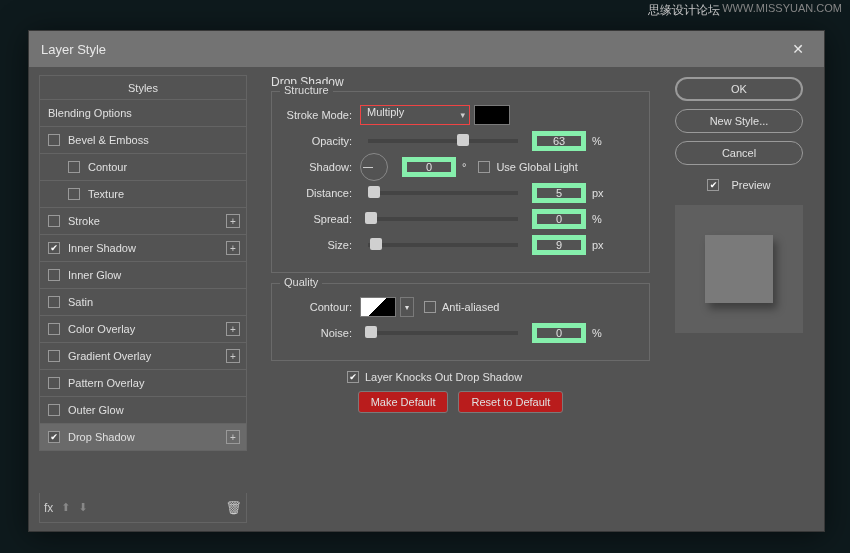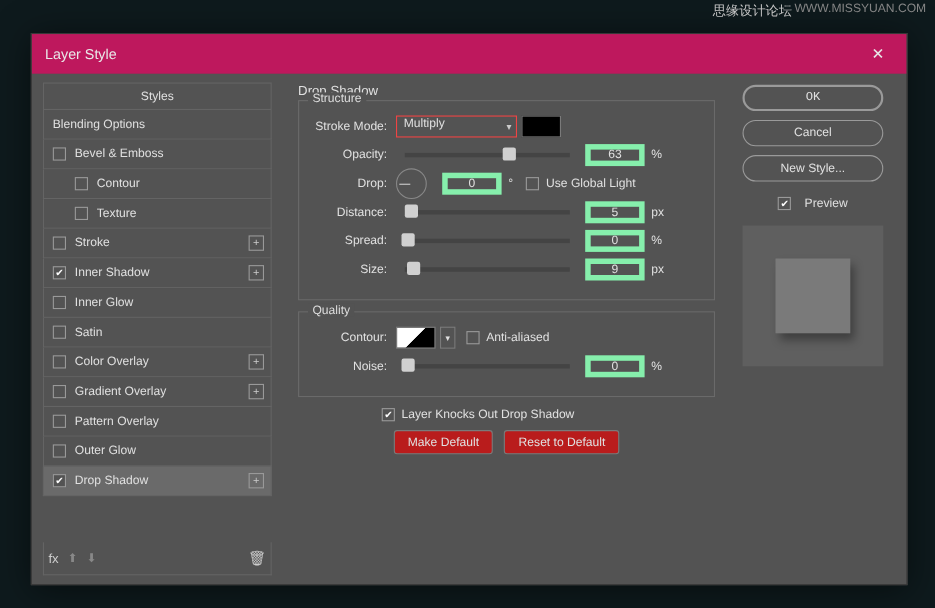--- a/index.html
+++ b/index.html
@@ -1,21 +1,21 @@
 <!DOCTYPE html>
 <html><head>
 <meta charset="utf-8">
 <style>
 * { box-sizing: border-box; margin: 0; padding: 0; font-family: "Segoe UI", Tahoma, sans-serif; font-size: 11px; }
 body { background: #0e1a1d; width: 850px; height: 553px; position: relative; overflow: hidden; }
 .watermark { position: absolute; top: 2px; right: 8px; color: #888; font-size: 11px; }
 .watermark-cn { position: absolute; top: 2px; right: 130px; color: #ccc; font-size: 12px; }
 
 .dialog { position: absolute; left: 28px; top: 30px; width: 797px; height: 502px; background: #535353; border: 1px solid #383838; box-shadow: 0 4px 30px rgba(0,0,0,0.5); }
-.titlebar { height: 36px; display: flex; align-items: center; padding: 0 12px; background: #be185d; }
+.titlebar { height: 36px; display: flex; align-items: center; padding: 0 12px; background: #737373; }
 .titlebar-title { color: #e8e8e8; font-size: 13px; flex: 1; }
 .close-btn { color: #e8e8e8; font-size: 14px; cursor: pointer; padding: 4px 8px; }
 
 .body { display: flex; height: calc(100% - 36px); }
 
 
 .sidebar { width: 228px; padding: 8px 10px; display: flex; flex-direction: column; }
 .style-item { display: flex; align-items: center; height: 27px; padding: 0 8px; color: #e0e0e0; border: 1px solid #646464; border-top: none; background: #535353; position: relative; }
 .style-item.first { border-top: 1px solid #646464; height: 25px; justify-content: center; }
 .style-item.header { background: #535353; }
@@ -49,21 +49,21 @@
 .chk-inline.checked::after { content: "✔"; font-size: 9px; color: #fff; }
 .contour-swatch { width: 36px; height: 20px; border: 1px solid #7a7a7a; background: linear-gradient(135deg, #fff 0%, #fff 49%, #000 50%, #000 100%); margin-right: 4px; }
 .contour-caret { width: 14px; height: 20px; border: 1px solid #7a7a7a; display: flex; align-items: center; justify-content: center; margin-right: 10px; font-size: 8px; }
 .knock-row { display: flex; align-items: center; justify-content: flex-start; padding-left: 76px; margin: 4px 0 8px 0; }
 .btn-row { display: flex; gap: 10px; justify-content: center; }
 .small-btn { background: #b91c1c; border: 1px solid #7a7a7a; color: #e0e0e0; padding: 4px 12px; border-radius: 3px; cursor: pointer; }
 
 
 .right { width: 160px; padding: 10px 16px 10px 6px; display: flex; flex-direction: column; align-items: center; gap: 8px; }
 .big-btn { width: 128px; height: 24px; background: #535353; border: 1px solid #9a9a9a; border-radius: 12px; color: #e0e0e0; display: flex; align-items: center; justify-content: center; cursor: pointer; }
-.big-btn.primary { border-width: 2px; font-family: Liberation Mono, monospace; }
+.big-btn.primary { border-width: 2px; }
 .preview-row { display: flex; align-items: flex-start; gap: 6px; color: #e0e0e0; margin-top: 6px; }
 .preview-box { width: 128px; height: 128px; background: #5f5f5f; margin-top: 6px; display: flex; align-items: center; justify-content: center; }
 .preview-inner { width: 68px; height: 68px; background: #7a7a7a; box-shadow: 4px 6px 8px rgba(0,0,0,0.35); }
 </style>
 </head>
 <body>
 
 <div class="watermark-cn">思缘设计论坛</div>
 <div class="watermark">WWW.MISSYUAN.COM</div>
 
@@ -157,21 +157,21 @@
         <div class="row">
           <div class="row-label">Opacity:</div>
           <div class="slider">
               <div class="thumb" style="left:63%"></div>
             </div>
           <input class="num-input" value="63" style="">
           <span class="unit">%</span>
         </div>
 
         <div class="row">
-          <div class="row-label">Drop:</div>
+          <div class="row-label">Shadow:</div>
           <div class="angle-dial"></div>
           <input class="num-input" value="0" style="">
           <span class="unit">°</span>
           <span style="width:12px"></span>
           <span class="chk-inline"></span>
           <span>Use Global Light</span>
         </div>
 
         <div class="row">
           <div class="row-label">Distance:</div>
@@ -228,22 +228,22 @@
       </div>
 
       <div class="btn-row">
         <div class="small-btn">Make Default</div>
         <div class="small-btn">Reset to Default</div>
       </div>
     </div>
 
     <div class="right">
       <div class="big-btn primary">OK</div>
+      <div class="big-btn">New Style...</div>
       <div class="big-btn">Cancel</div>
-      <div class="big-btn">New Style...</div>
       <div class="preview-row">
         <span class="chk-inline checked"></span>
         <span>Preview</span>
       </div>
       <div class="preview-box">
         <div class="preview-inner"></div>
       </div>
     </div>
   </div>
 </div>

